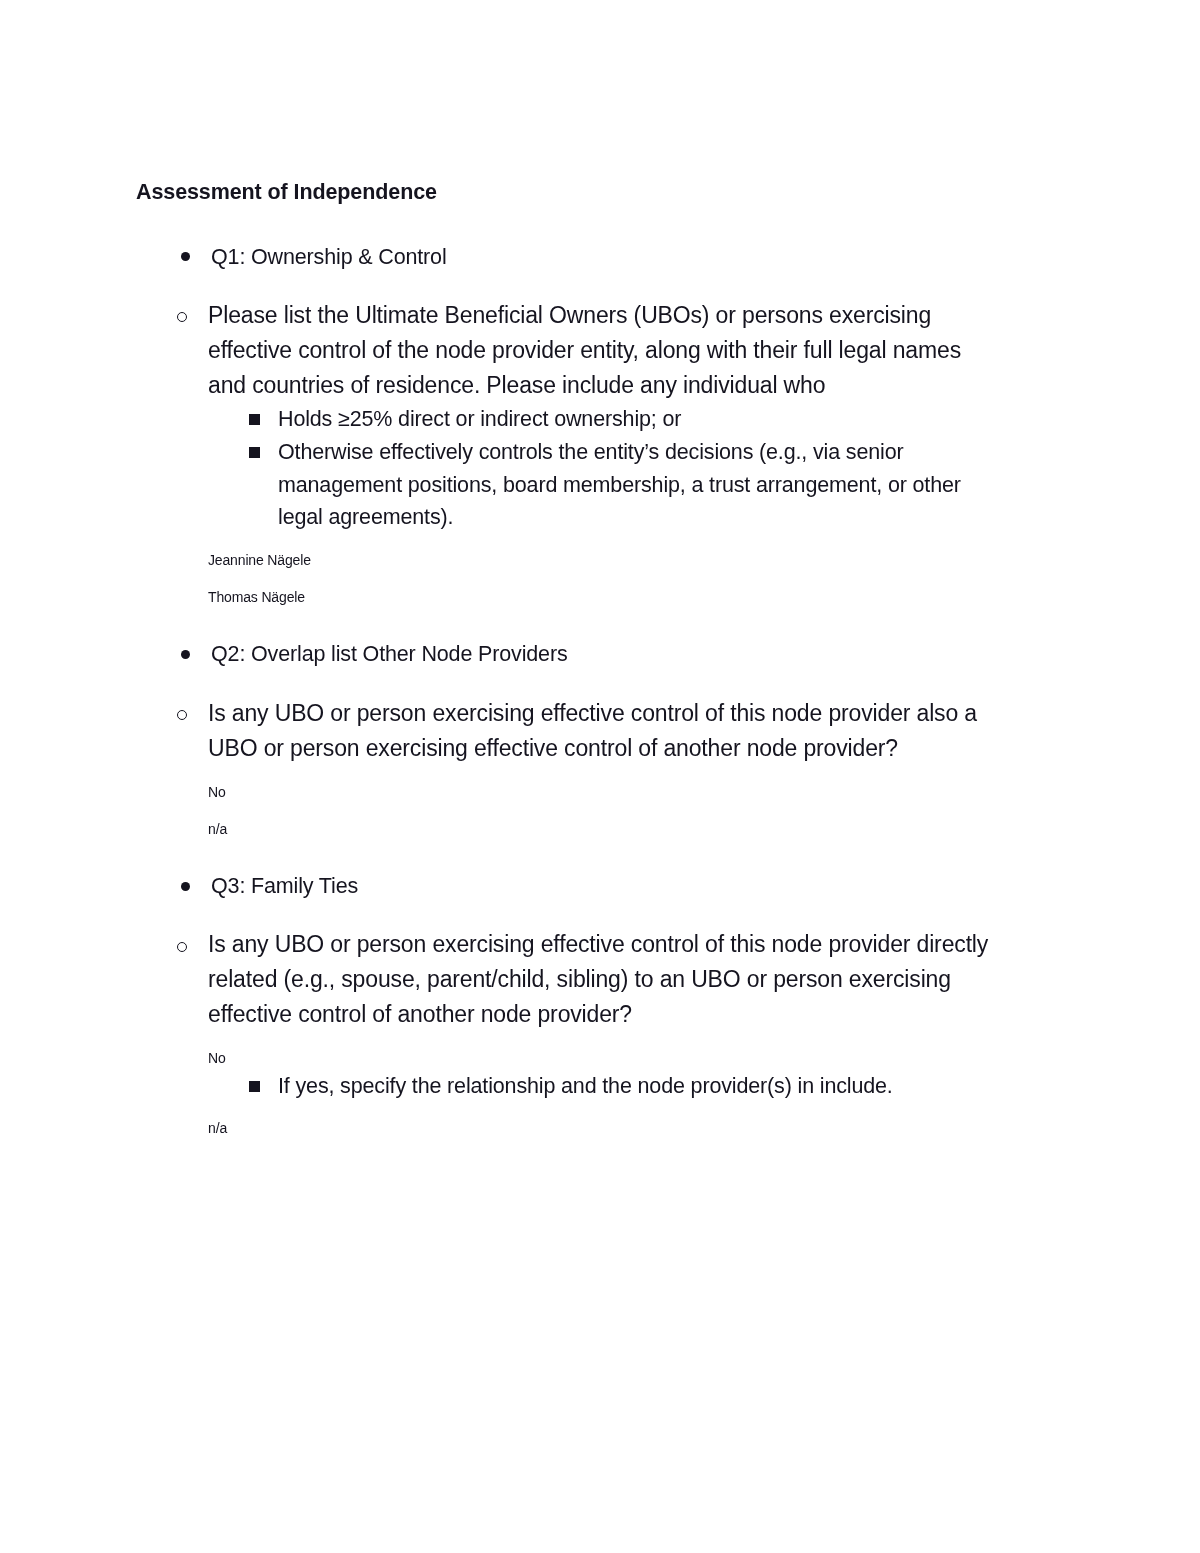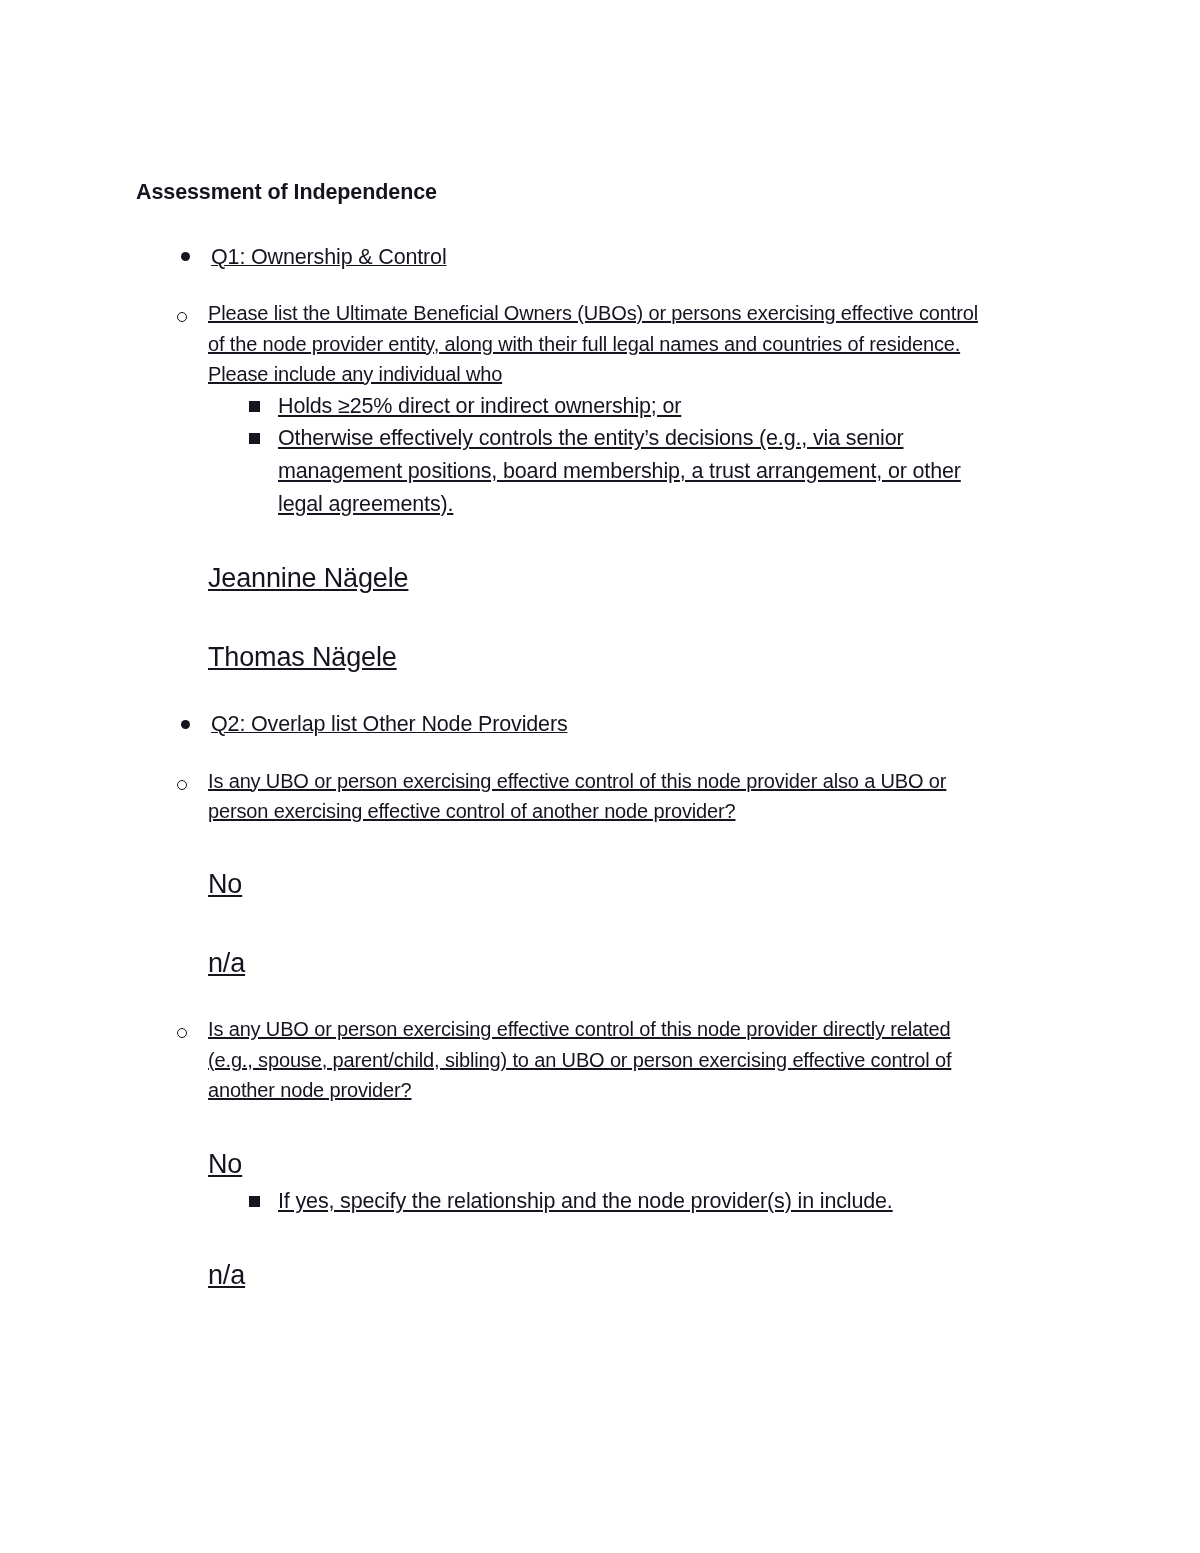--- a/index.html
+++ b/index.html
@@ -61,21 +61,21 @@
     margin-bottom: 0;
   }
   .lvl2-item > .marker {
     position: absolute;
     left: 41px;
     top: 1px;
     font-size: 15px;
     line-height: 2.2;
   }
   .lvl2-text {
-    font-size: 20px;
+    font-size: 23px;
     line-height: 1.52;
     letter-spacing: -0.15px;
     max-width: 790px;
   }
 
   .lvl3-item {
     position: relative;
     padding-left: 70px;   
   }
   .lvl3-item > .marker {
@@ -88,24 +88,24 @@
   }
   .lvl3-text {
     font-size: 21.5px;
     line-height: 1.52;
     letter-spacing: -0.15px;
     max-width: 720px;
   }
 
   
   .answer-l2 {
-    font-size: 27px;
+    font-size: 14px;
     line-height: 1.52;
     letter-spacing: -0.15px;
-    margin-top: 38px;
+    margin-top: 16px;
     padding-left: 72px;
   }
   .answer-l3indent {
     padding-left: 72px;
   }
 
   .bullet-dot {
     display: inline-block;
     width: 9px;
     height: 9px;
@@ -117,21 +117,21 @@
   .bullet-circle {
     display: inline-block;
     width: 8px;
     height: 8px;
     border-radius: 50%;
     border: 1.6px solid #15141f;
     background: transparent;
     vertical-align: middle;
   }
 
-  .group { margin-bottom: 4px; text-decoration: underline; }
+  .group { margin-bottom: 4px; }
 </style>
 </head>
 <body>
 
 <div class="page">
 
   <h1 class="doc-title">Assessment of Independence</h1>
 
   <div class="group">
 
@@ -174,20 +174,24 @@
     </div>
 
     <div class="answer-l2">No</div>
 
 
     <div class="answer-l2">n/a</div>
   </div>
 
   <div class="group" style="margin-top:30px;">
 
+    <div class="lvl1-item">
+      <span class="marker"><span class="bullet-dot"></span></span>
+      <span class="lvl1-text">Q3: Family Ties</span>
+    </div>
 
     <div class="lvl2-item">
       <span class="marker"><span class="bullet-circle"></span></span>
       <div class="lvl2-text">Is any UBO or person exercising effective control of this node provider directly related (e.g., spouse, parent/child, sibling) to an UBO or person exercising effective control of another node provider?</div>
     </div>
 
     <div class="answer-l2">No</div>
 
     <div class="answer-l3indent">
       <div class="lvl3-item">

